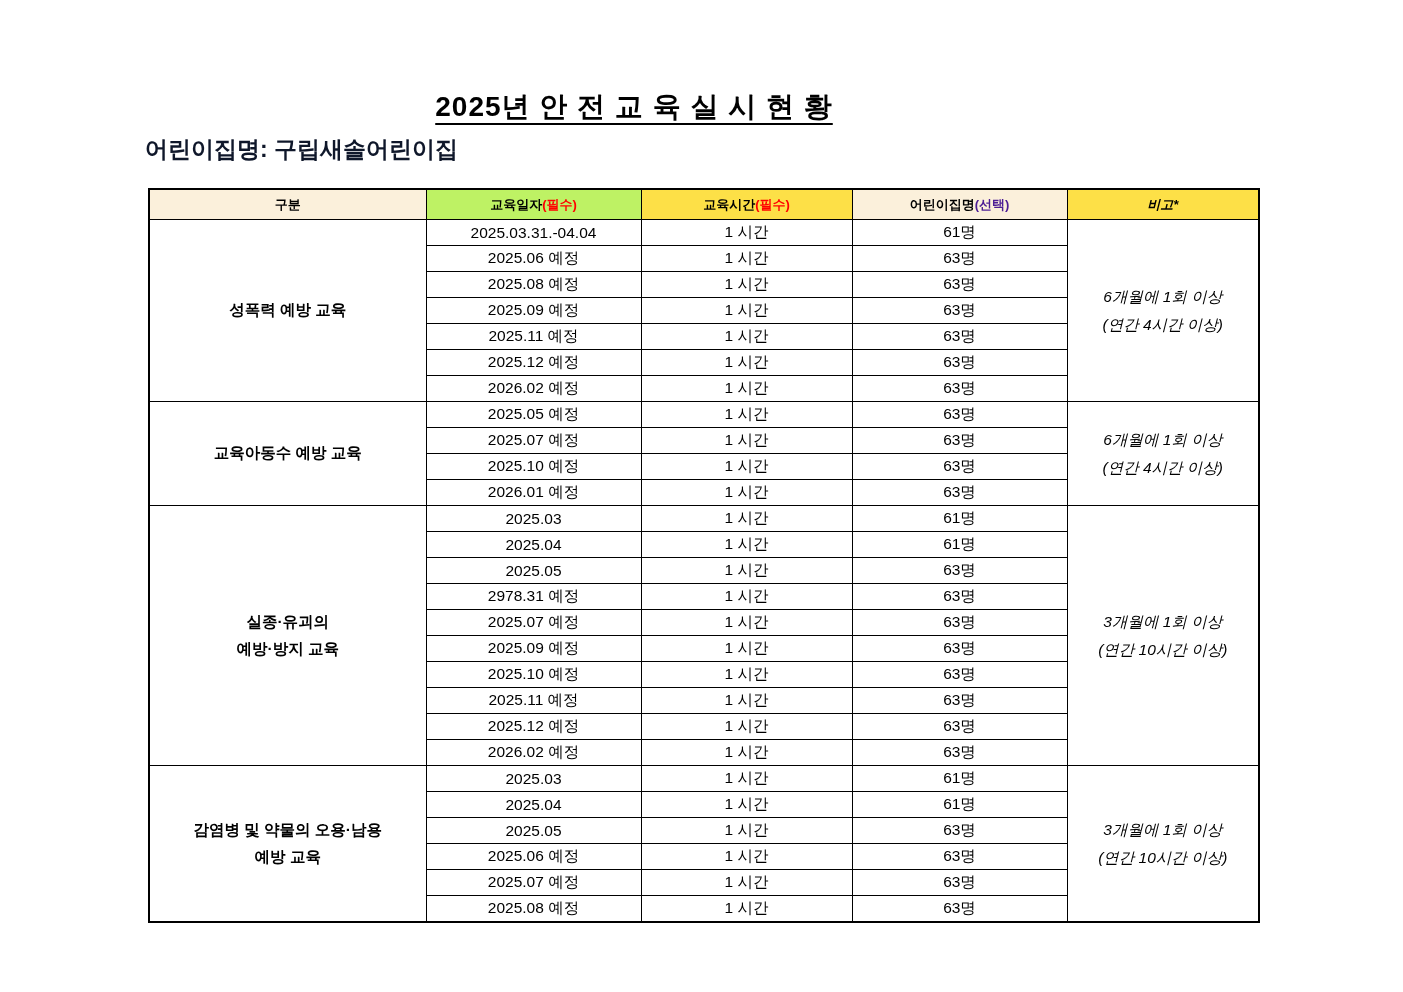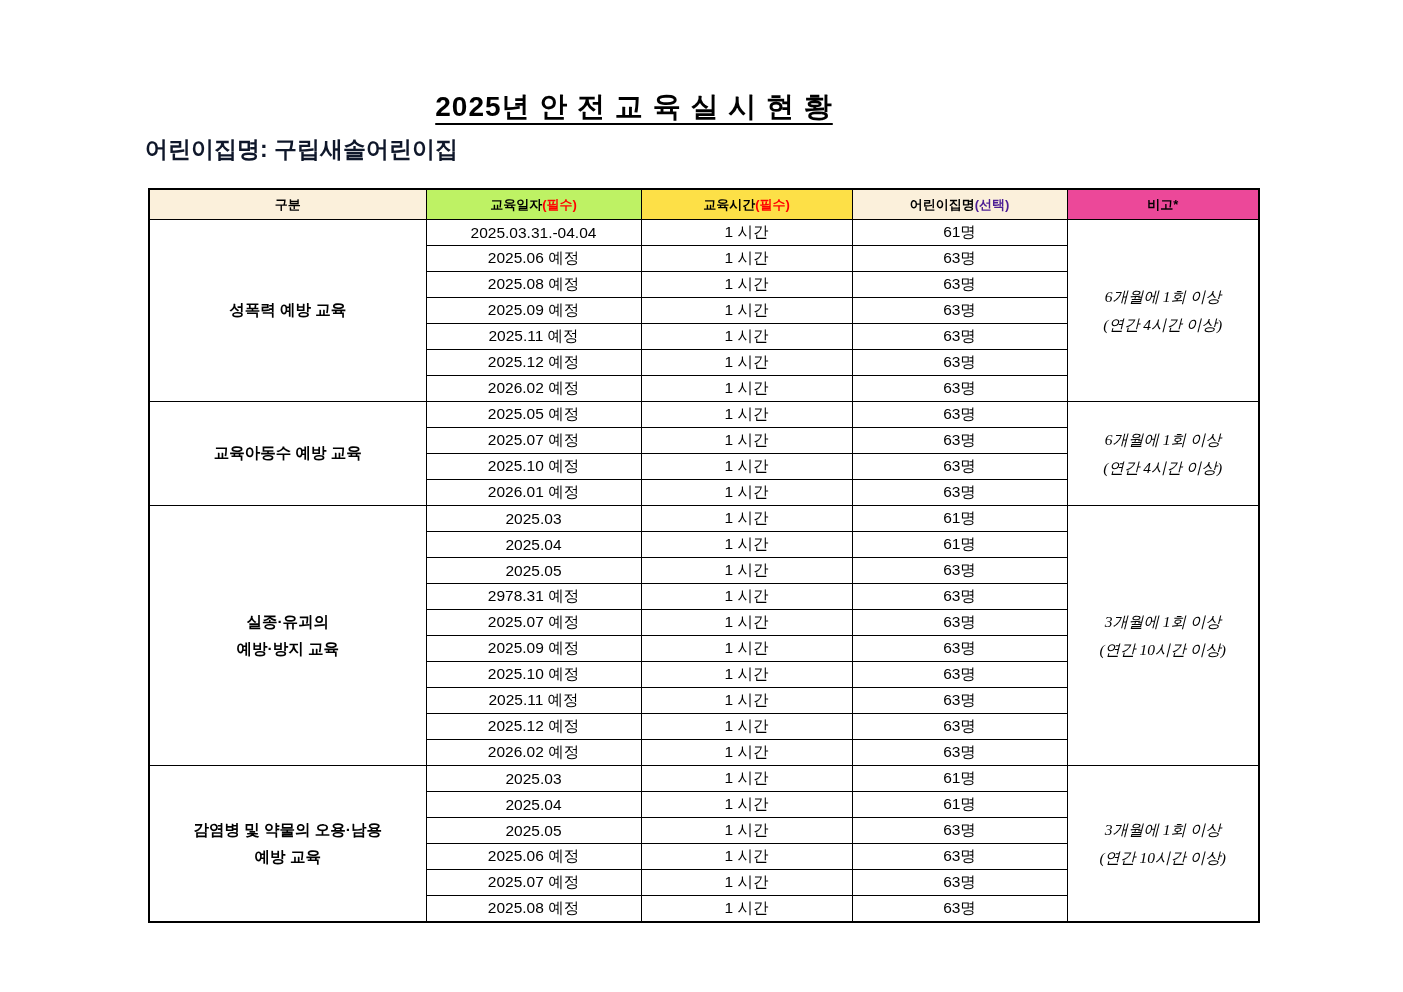--- a/index.html
+++ b/index.html
@@ -70,21 +70,20 @@
   }
   td.cat {
     font-size: 16.5px;
     font-weight: bold;
     line-height: 1.7;
   }
   td.note {
     font-size: 14px;
     font-style: italic;
     line-height: 1.8;
-    font-family: Liberation Serif, serif;
   }
   tr.sec-start td, td.sec-start {
     border-top: 2px solid #000000;
   }
   .red {
     color: #FF0000;
   }
 </style>
 </head>
 <body>
@@ -113,21 +112,21 @@
           </th>
           <th style="background: #bef264;">
             <span>교육일자</span><span class="red" style="color: rgb(255, 0, 0);">(필수)</span>
           </th>
           <th style="background: #fde047;">
             <span>교육시간</span><span class="red" style="color: rgb(255, 0, 0);">(필수)</span>
           </th>
           <th style="background: rgb(251, 240, 219);">
             <span>어린이집명</span><span class="red" style="color: #4c1d95;">(선택)</span>
           </th>
-          <th style="background: #ec4899;">
+          <th style="background: #fde047; font-style: italic;">
             <span>비고*</span><span class="red" style="color: rgb(255, 0, 0);"></span>
           </th>
         </tr>
       </thead>
       <tbody>
           <tr>
             <td class="cat" rowspan="7">
               <div>성폭력 예방 교육</div>
             </td>
             <td>2025.03.31.-04.04</td>

